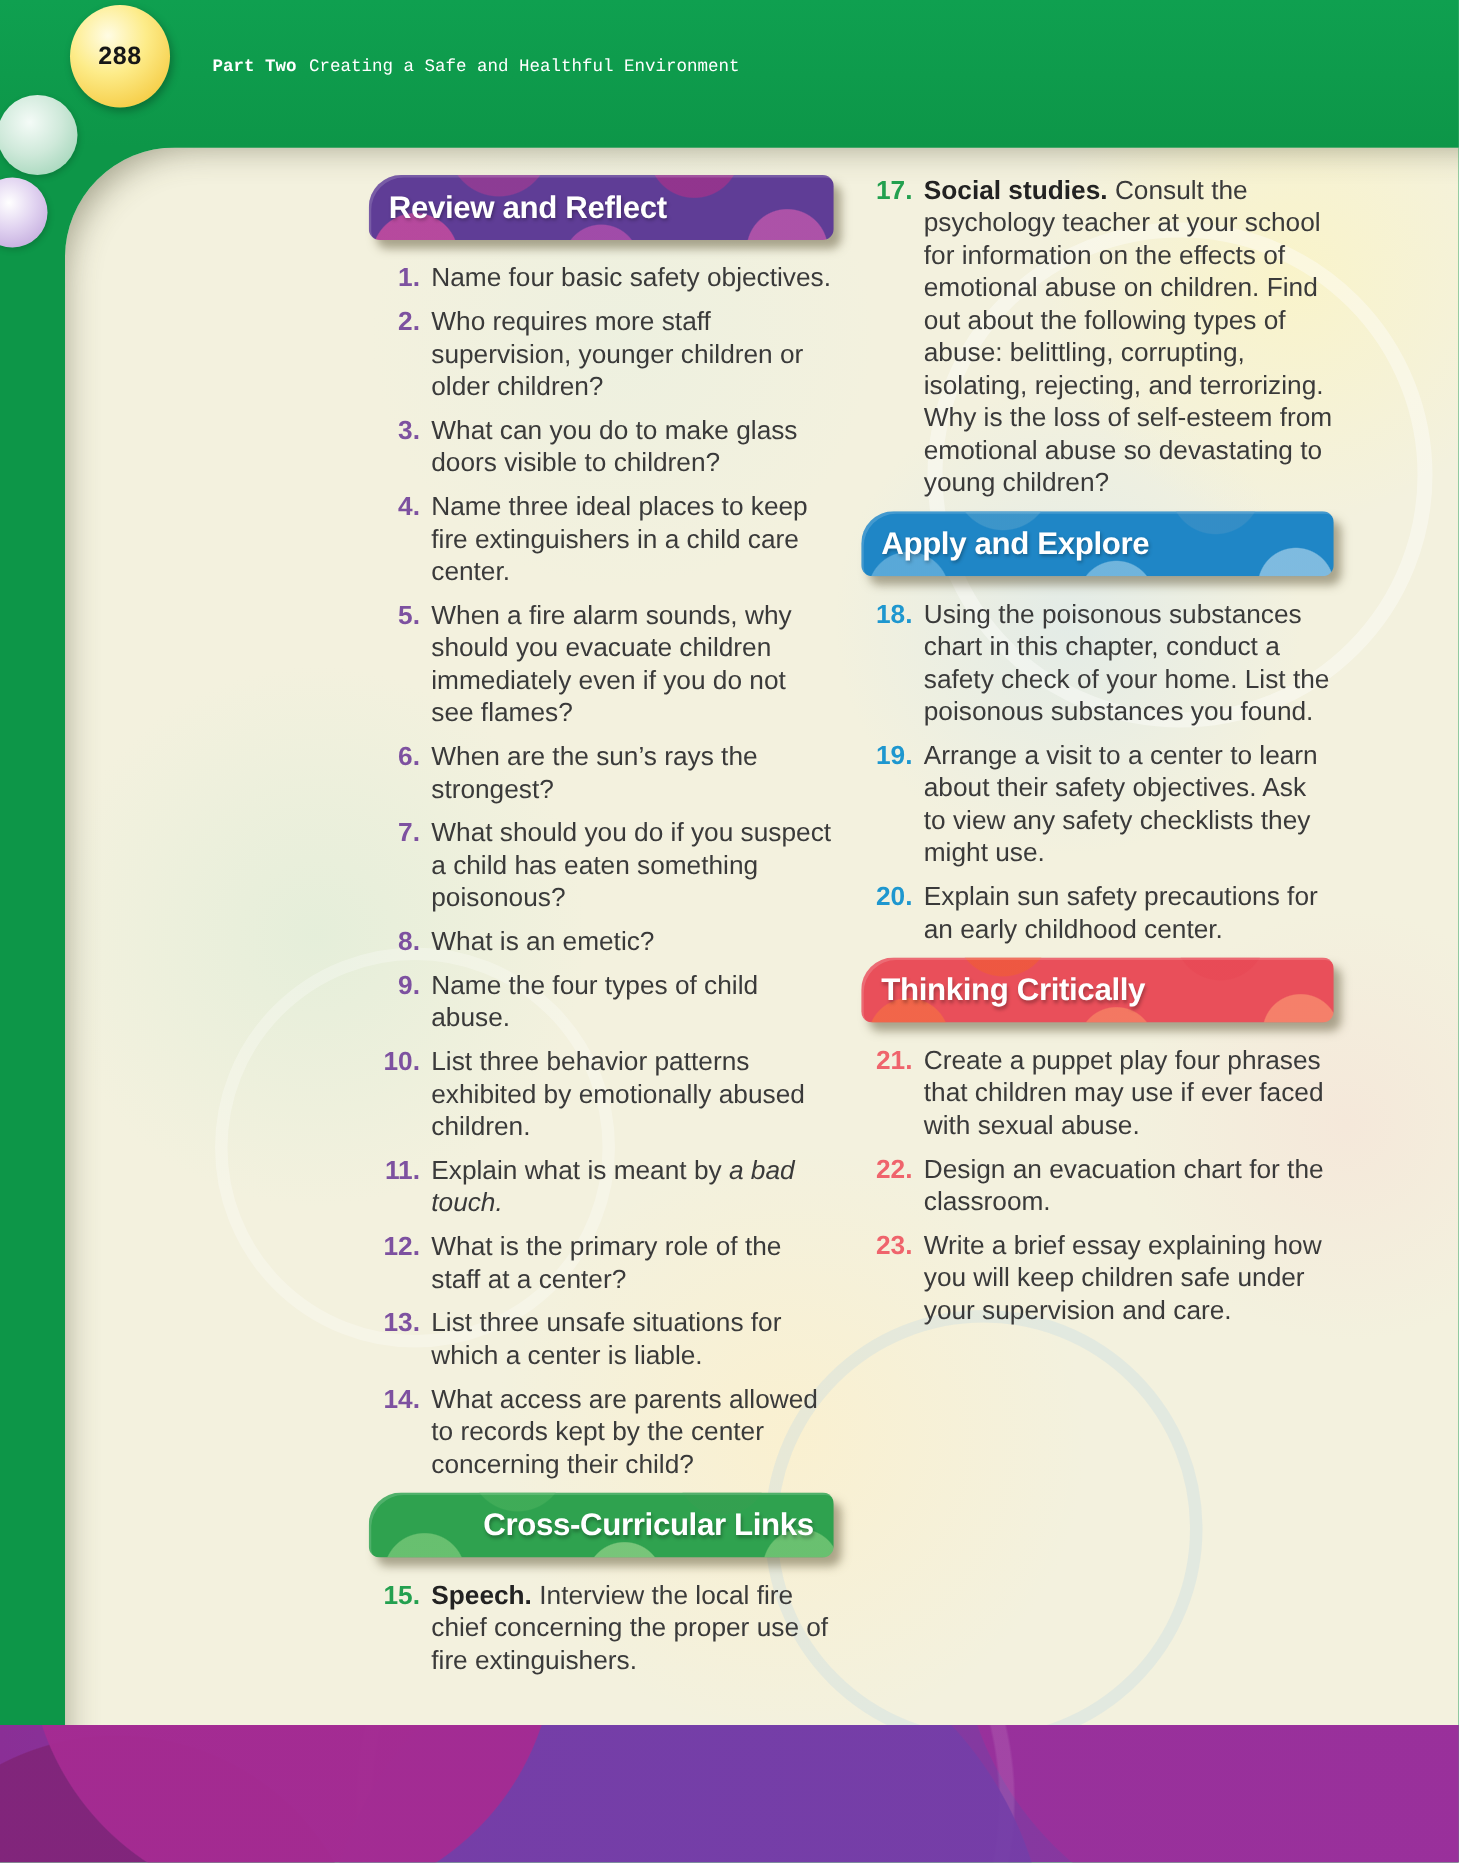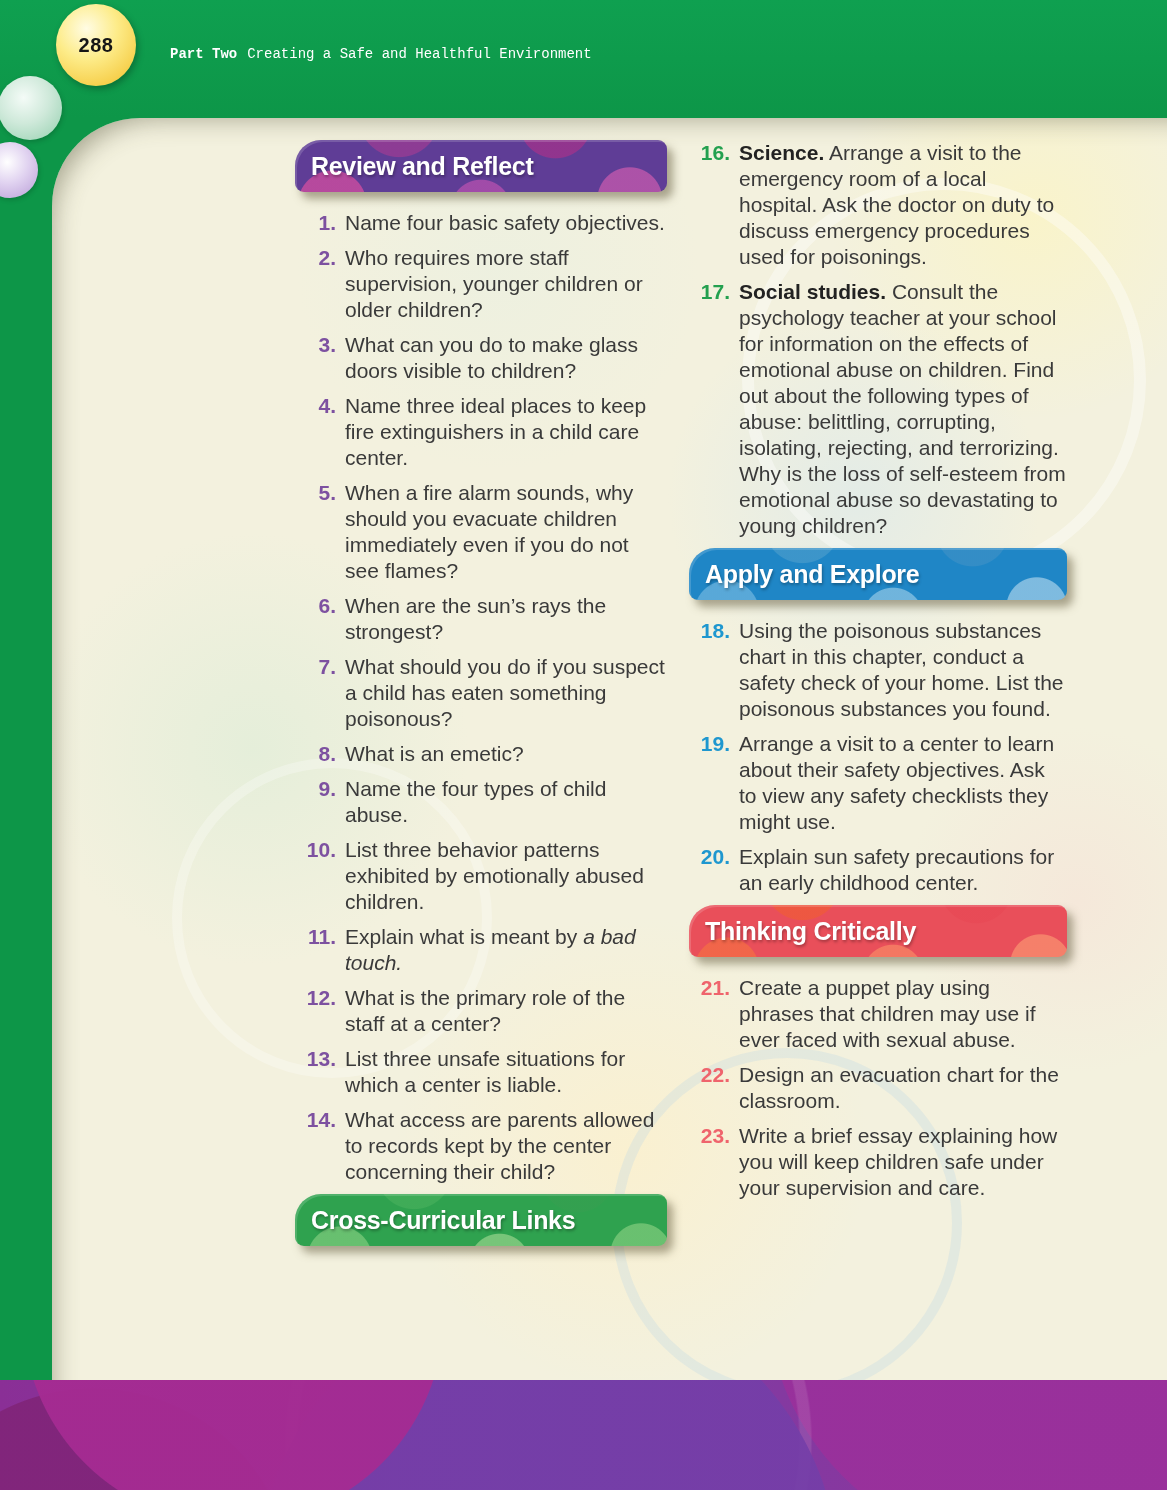--- a/index.html
+++ b/index.html
@@ -91,20 +91,21 @@
       var(--banner-purple);
   }
   .banner.theme-green {
     background:
       radial-gradient(circle at 12% 125%, rgba(110,195,115,.9) 0 32px, transparent 33px),
       radial-gradient(circle at 32% -45%, rgba(64,172,88,.95) 0 38px, transparent 39px),
       radial-gradient(circle at 55% 135%, rgba(138,206,132,.8) 0 30px, transparent 31px),
       radial-gradient(circle at 76% -35%, rgba(52,160,80,.9) 0 36px, transparent 37px),
       radial-gradient(circle at 93% 115%, rgba(120,200,120,.8) 0 30px, transparent 31px),
       var(--banner-green);
+    justify-content: flex-end;
   }
   .banner.theme-blue {
     background:
       radial-gradient(circle at 10% 125%, rgba(95,172,218,.9) 0 32px, transparent 33px),
       radial-gradient(circle at 30% -45%, rgba(62,150,202,.95) 0 38px, transparent 39px),
       radial-gradient(circle at 54% 135%, rgba(132,192,226,.8) 0 30px, transparent 31px),
       radial-gradient(circle at 75% -35%, rgba(54,142,198,.9) 0 36px, transparent 37px),
       radial-gradient(circle at 92% 115%, rgba(150,200,230,.8) 0 30px, transparent 31px),
       var(--banner-blue);
   }
@@ -212,27 +213,27 @@
         <span class="q-num theme-purple">13.</span>
         <span class="q-text"><span>List three unsafe situations for which a center is liable.</span></span>
       </div>
       <div class="q-item">
         <span class="q-num theme-purple">14.</span>
         <span class="q-text"><span>What access are parents allowed to records kept by the center concerning their child?</span></span>
       </div>
       <div class="banner theme-green">
         <span class="banner-label">Cross-Curricular Links</span>
       </div>
+      <div class="q-item">
+        <span class="q-num theme-green">15.</span>
+        <span class="q-text"><b class="q-lead">Speech.</b> <span>Interview the local fire chief concerning the proper use of fire extinguishers.</span></span>
+      </div>
     </div>
   <div class="col col-right">
       <div class="q-item">
-        <span class="q-num theme-green">16.</span>
-        <span class="q-text"><b class="q-lead">Science.</b> <span>Arrange a visit to the emergency room of a local hospital. Ask the doctor on duty to discuss emergency procedures used for poisonings.</span></span>
-      </div>
-      <div class="q-item">
         <span class="q-num theme-green">17.</span>
         <span class="q-text"><b class="q-lead">Social studies.</b> <span>Consult the psychology teacher at your school for information on the effects of emotional abuse on children. Find out about the following types of abuse: belittling, corrupting, isolating, rejecting, and terrorizing. Why is the loss of self-esteem from emotional abuse so devastating to young children?</span></span>
       </div>
       <div class="banner theme-blue">
         <span class="banner-label">Apply and Explore</span>
       </div>
       <div class="q-item">
         <span class="q-num theme-blue">18.</span>
         <span class="q-text"><span>Using the poisonous substances chart in this chapter, conduct a safety check of your home. List the poisonous substances you found.</span></span>
       </div>
@@ -242,21 +243,21 @@
       </div>
       <div class="q-item">
         <span class="q-num theme-blue">20.</span>
         <span class="q-text"><span>Explain sun safety precautions for an early childhood center.</span></span>
       </div>
       <div class="banner theme-red">
         <span class="banner-label">Thinking Critically</span>
       </div>
       <div class="q-item">
         <span class="q-num theme-red">21.</span>
-        <span class="q-text"><span>Create a puppet play using phrases that children may use if ever faced with sexual abuse.</span></span>
+        <span class="q-text"><span>Create a puppet play four phrases that children may use if ever faced with sexual abuse.</span></span>
       </div>
       <div class="q-item">
         <span class="q-num theme-red">22.</span>
         <span class="q-text"><span>Design an evacuation chart for the classroom.</span></span>
       </div>
       <div class="q-item">
         <span class="q-num theme-red">23.</span>
         <span class="q-text"><span>Write a brief essay explaining how you will keep children safe under your supervision and care.</span></span>
       </div>
     </div>

